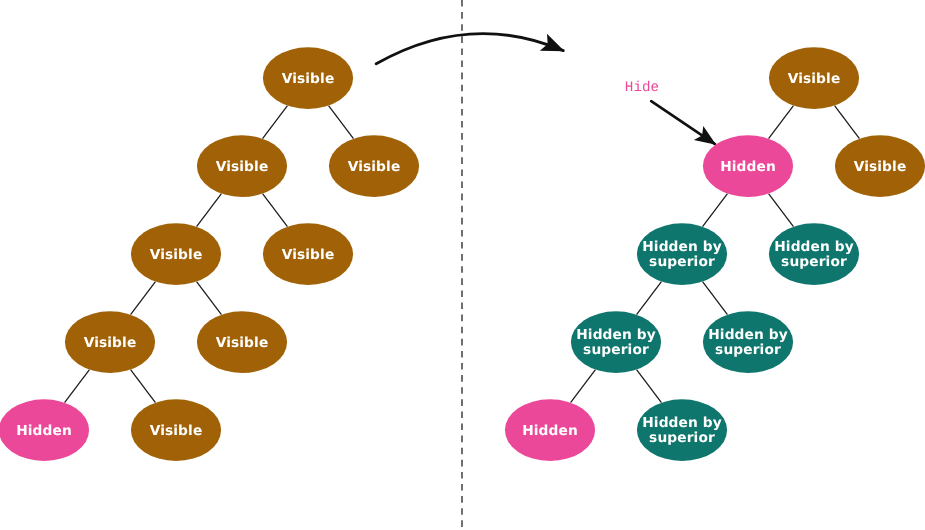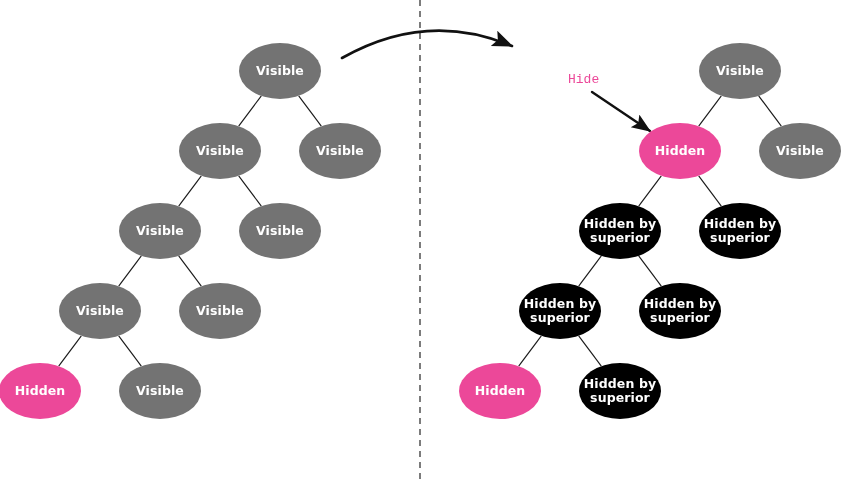--- a/index.html
+++ b/index.html
@@ -33,23 +33,23 @@
     border-radius: 50%;
     color: #ffffff;
     font-weight: bold;
     font-size: 12.5px;
     line-height: 14.5px;
     letter-spacing: 0.1px;
     box-sizing: border-box;
     padding: 0 3px;
     font-family: "DejaVu Sans", "Liberation Sans", sans-serif;
   }
-  .node.visible   { background: #737373; }
+  .node.visible   { background: #a16207; }
   .node.hidden    { background: #ec4899; }
-  .node.superior  { background: #000000; }
+  .node.superior  { background: #0f766e; }
   .node .label { pointer-events: none; white-space: pre-line; }
   .hide-annotation {
     position: absolute;
     color: #ec4899;
     font-size: 13px;
     font-weight: normal;
     font-family: Liberation Mono, monospace;
     white-space: nowrap;
   }
 </style>

